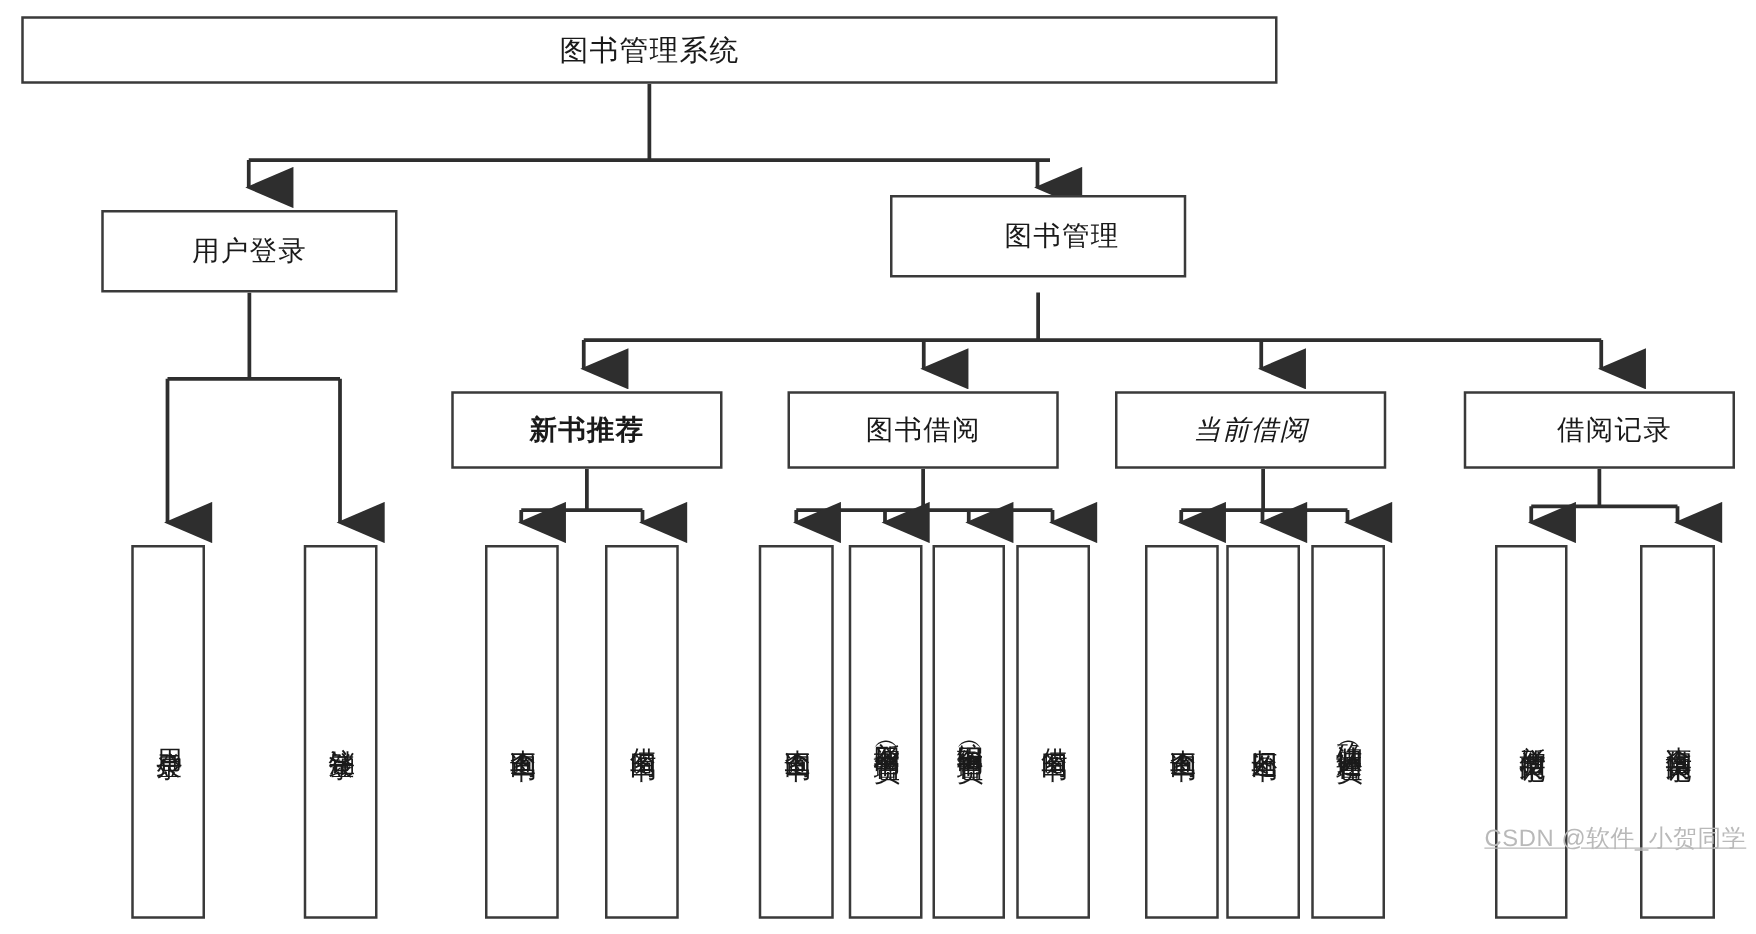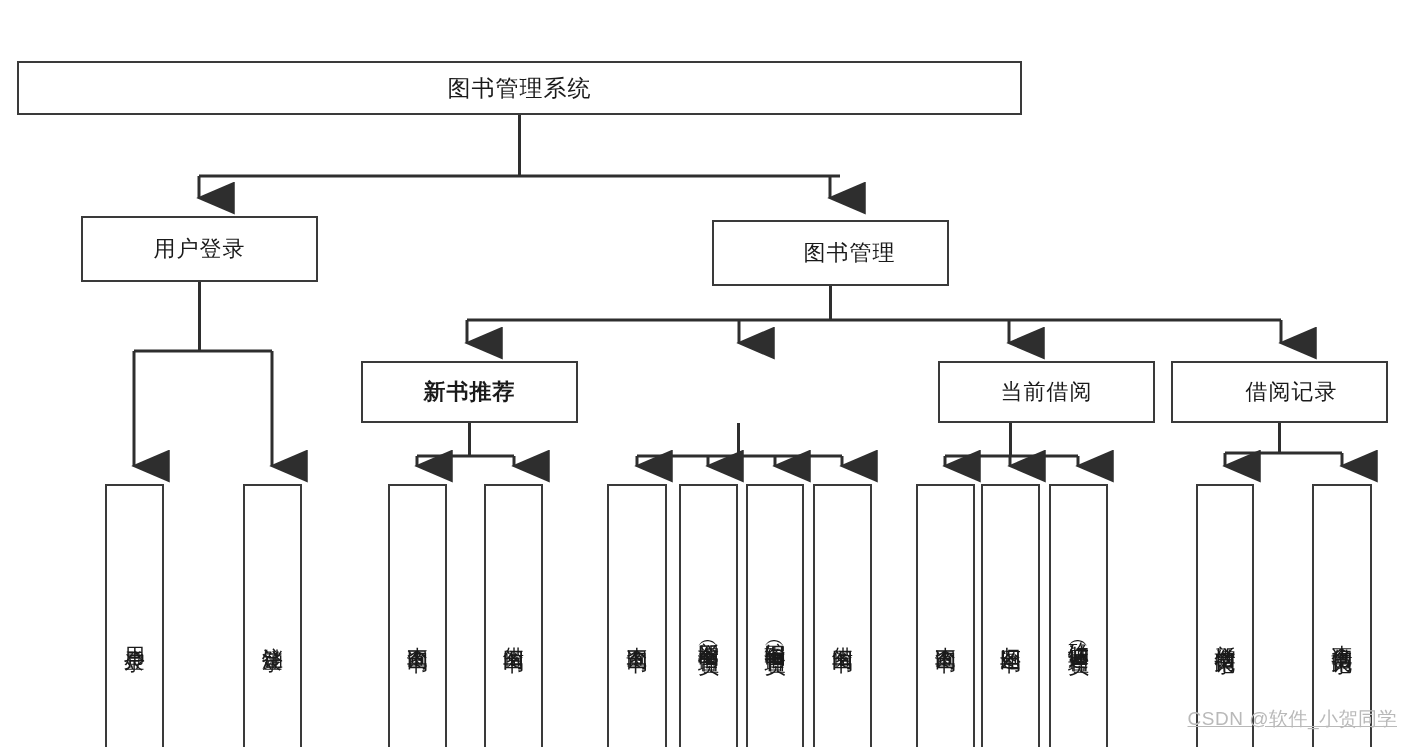--- a/index.html
+++ b/index.html
@@ -3,21 +3,21 @@
 <meta charset="utf-8">
 <title>图书管理系统 功能结构图</title>
 <style>
   html,body{margin:0;padding:0;}
   body{
     width:1405px;height:747px;
     background:#ffffff;
     font-family:"Liberation Sans","DejaVu Sans",sans-serif;
     overflow:hidden;
   }
-  #canvas{position:relative;width:1405px;height:690px;margin-top:48px;}
+  #canvas{position:relative;width:1405px;height:690px;}
   svg#wires{position:absolute;left:0;top:0;width:1405px;height:747px;}
 
   .node{
     position:absolute;
     box-sizing:border-box;
     background:#ffffff;
     border:2px solid #3a3a3a;
     display:flex;
     align-items:center;
     justify-content:center;
@@ -112,28 +112,31 @@
     </g>
   </svg>
 
   <div class="node horiz root" style="left:17px;top:13px;width:1005px;height:54px;">
     <span class="txt">图书管理系统</span>
   </div>
 
   <div class="node horiz" style="left:81px;top:168px;width:237px;height:66px;">
     <span class="txt">用户登录</span>
   </div>
-  <div class="node horiz" style="left:712px;top:172px;width:237px;height:66px;padding-left:38px;">
+  <div class="node horiz" style="left:712px;top:156px;width:237px;height:66px;padding-left:38px;">
     <span class="txt">图书管理</span>
   </div>
 
   <div class="node horiz" style="left:361px;top:313px;width:217px;height:62px;font-weight:bold;">
     <span class="txt">新书推荐</span>
   </div>
-  <div class="node horiz" style="left:938px;top:313px;width:217px;height:62px;">
+  <div class="node horiz" style="left:630px;top:313px;width:217px;height:62px;">
+    <span class="txt">图书借阅</span>
+  </div>
+  <div class="node horiz" style="left:892px;top:313px;width:217px;height:62px;font-style:italic;">
     <span class="txt">当前借阅</span>
   </div>
   <div class="node horiz" style="left:1171px;top:313px;width:217px;height:62px;padding-left:24px;">
     <span class="txt">借阅记录</span>
   </div>
 
   <div class="node leaf" style="left:105px;top:436px;width:59px;height:299px;">
     <span class="txt">用户登录</span>
   </div>
   <div class="node leaf" style="left:243px;top:436px;width:59px;height:299px;">

